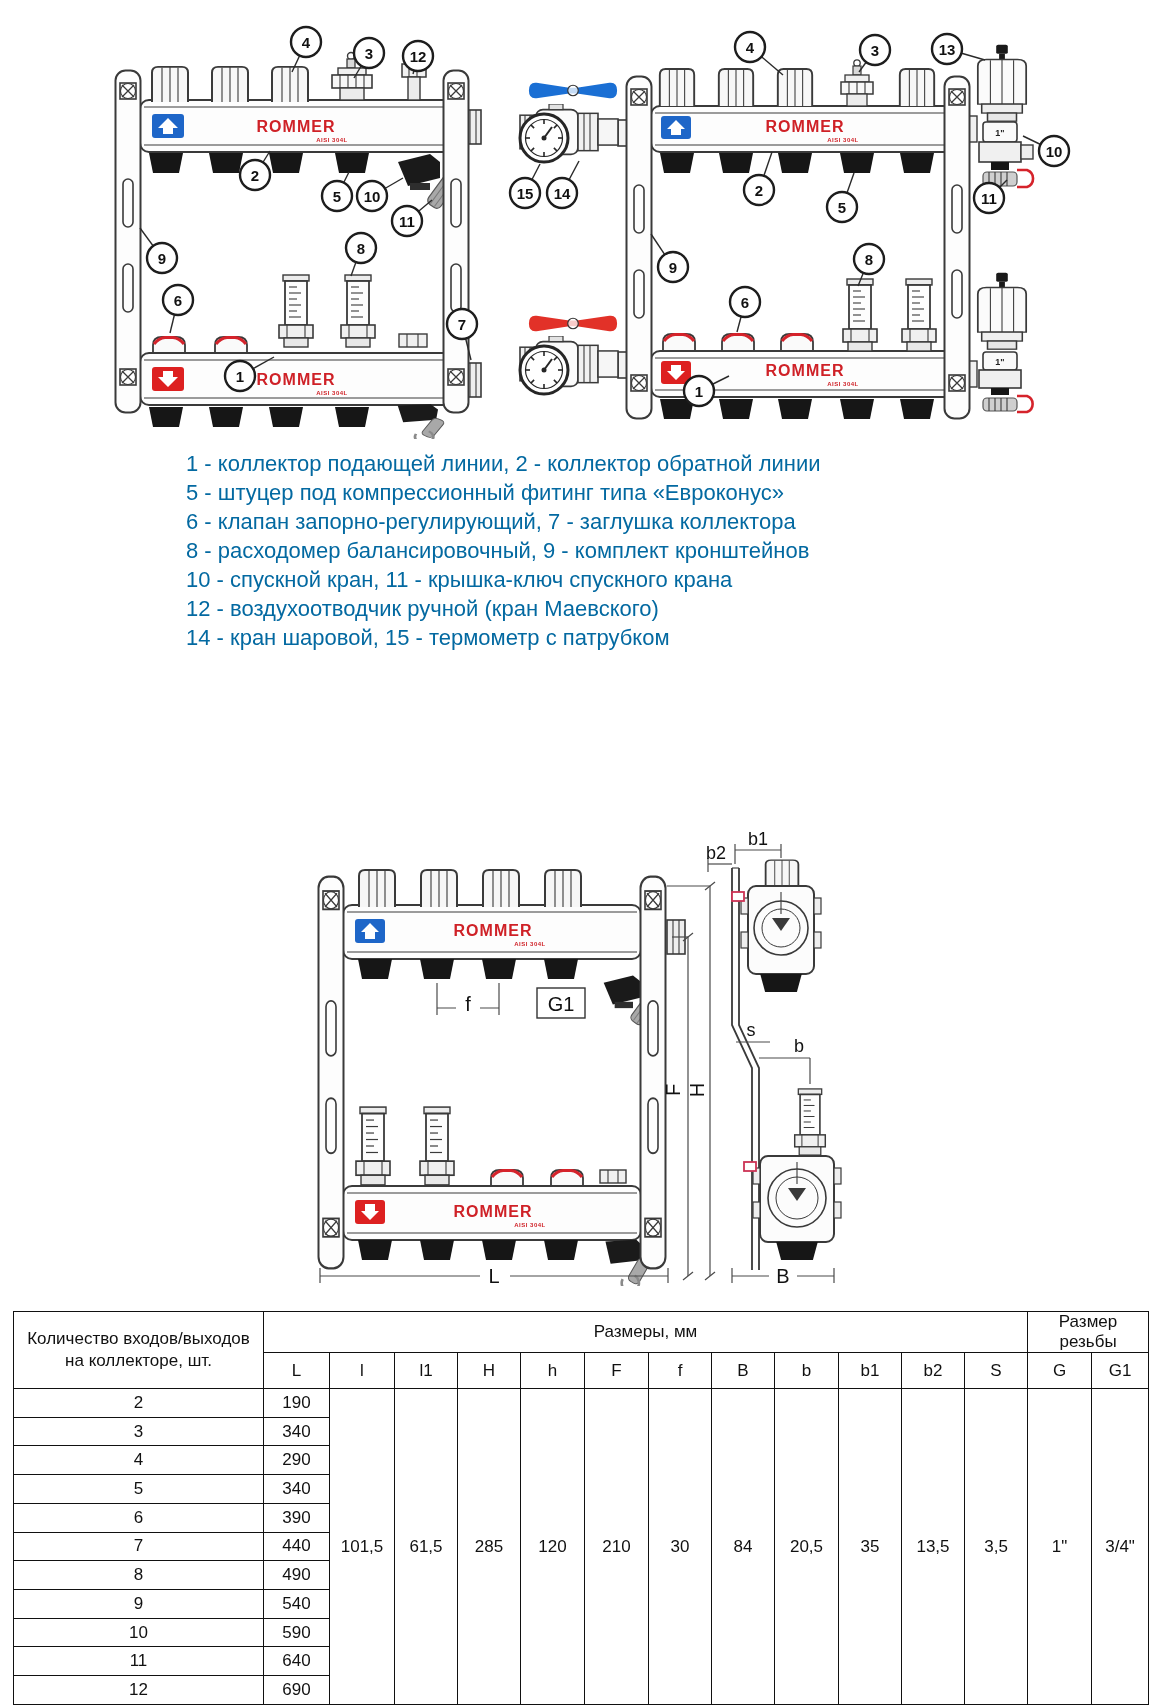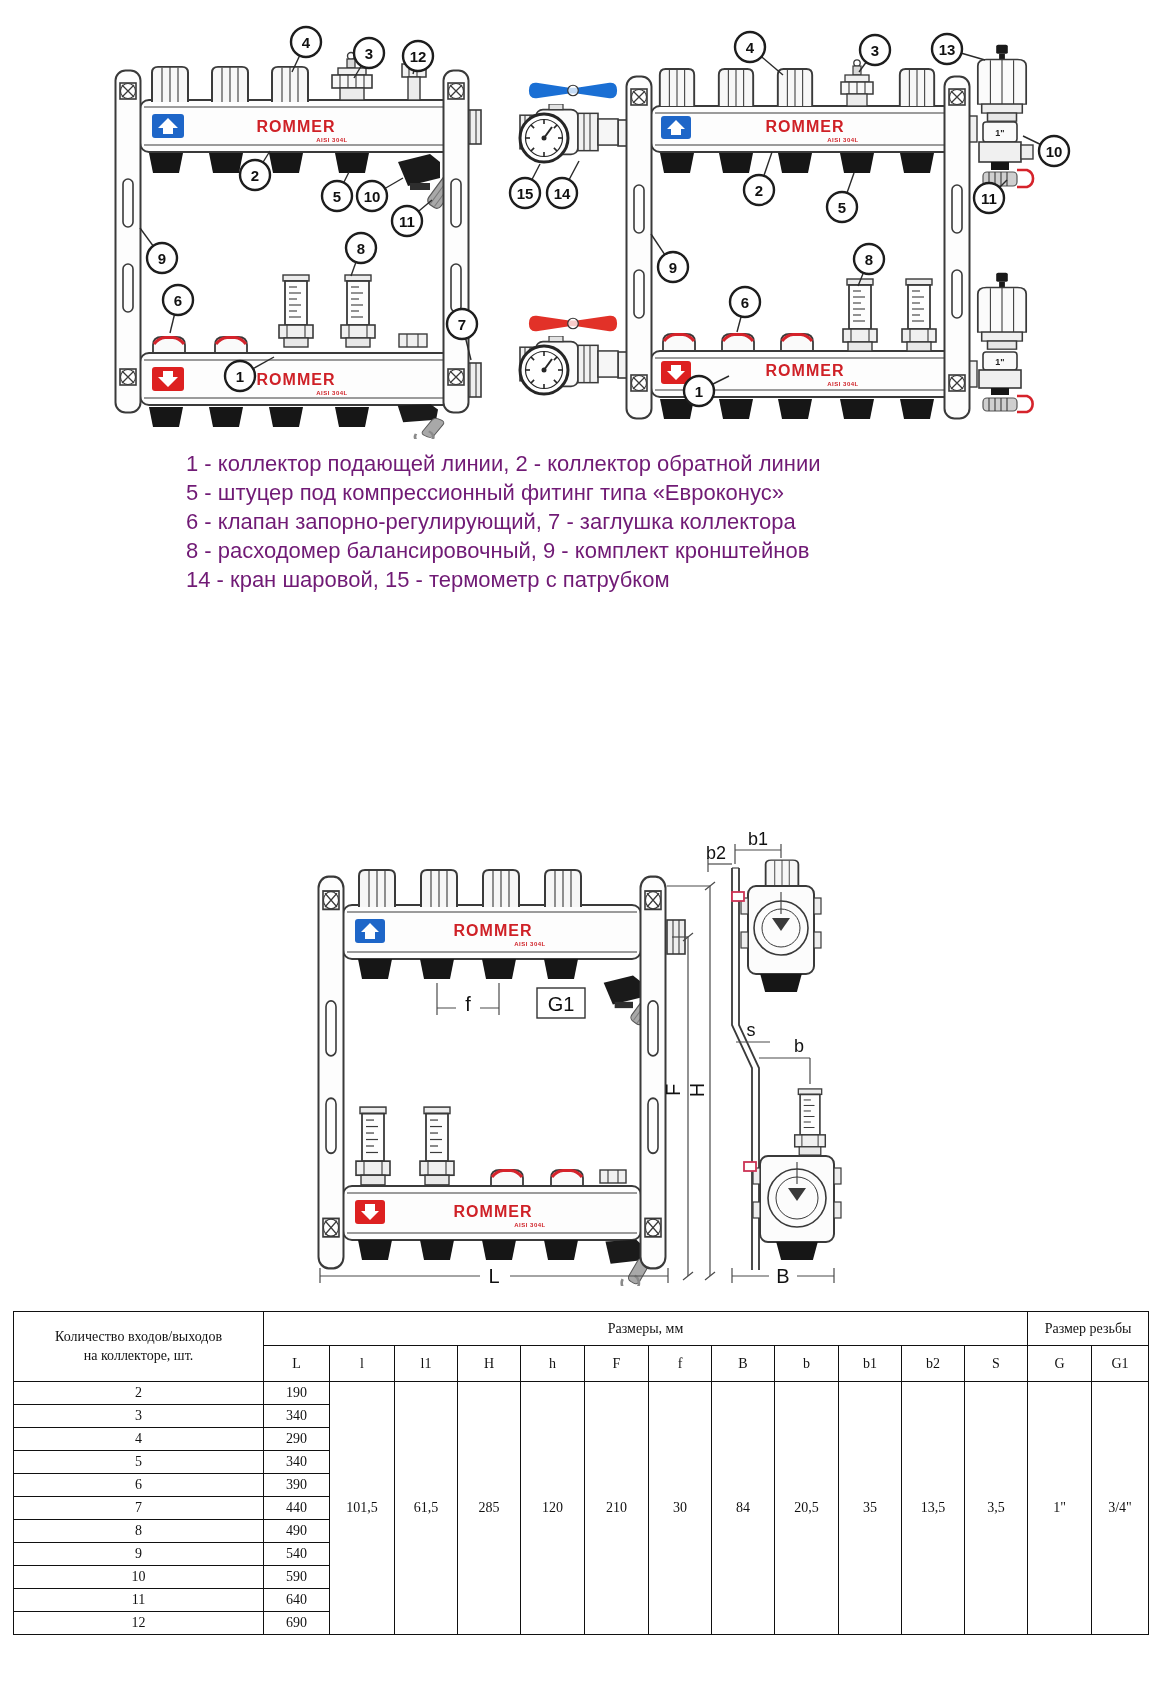--- a/index.html
+++ b/index.html
@@ -12,25 +12,25 @@
   .dim{stroke:#4a4a4a;stroke-width:1.2;fill:none;}
   .callout-circle{fill:#fff;stroke:#1d1d1d;stroke-width:2.4;}
   .callout-text{font:700 15px "Liberation Sans",sans-serif;text-anchor:middle;fill:#111;}
   .callout-line{stroke:#2a2a2a;stroke-width:1.4;}
   .logo{font:800 16px "Liberation Sans",sans-serif;fill:#cf2127;letter-spacing:1px;text-anchor:middle;}
   .logosub{font:700 6px "Liberation Sans",sans-serif;fill:#cf2127;letter-spacing:.5px;text-anchor:middle;}
   .dimlabel{font:400 20px "Liberation Sans",sans-serif;fill:#111;text-anchor:middle;}
   .dimlabel-sm{font:400 18px "Liberation Sans",sans-serif;fill:#111;text-anchor:middle;}
   .portlabel{font:700 9px "Liberation Sans",sans-serif;fill:#222;text-anchor:middle;}
   
-  .legend{position:absolute;left:186px;top:449px;font-size:22px;line-height:29px;color:#701a75;}
+  .legend{position:absolute;left:186px;top:449px;font-size:22px;line-height:29px;color:#0369a1;}
   
-  .spec-table{position:absolute;left:13px;top:1311px;width:1135px;height:324px;
+  .spec-table{position:absolute;left:13px;top:1311px;width:1135px;height:394px;
       border-collapse:collapse;table-layout:fixed;background:#fff;
-      font-size:14px;color:#111;text-align:center;font-family:Liberation Serif, serif;}
+      font-size:17px;color:#111;text-align:center;}
   .spec-table th,.spec-table td{border:1px solid #111;font-weight:400;padding:0;vertical-align:middle;}
   .spec-table thead tr.h1{height:34px;}
   .spec-table thead tr.h2{height:36px;}
   .corner{white-space:pre-line;line-height:1.3;}
 </style>
 </head>
 <body>
 
 <div class="page">
 
@@ -448,20 +448,22 @@
         <circle cx="244" cy="371" r="15" class="callout-circle"></circle>
         <text x="244" y="376.5" class="callout-text">1</text>
       </g>
     </svg>
 
   <div class="legend">
     <div>1 - коллектор подающей линии, 2 - коллектор обратной линии</div>
     <div>5 - штуцер под компрессионный фитинг типа «Евроконус»</div>
     <div>6 - клапан запорно-регулирующий, 7 - заглушка коллектора</div>
     <div>8 - расходомер балансировочный, 9 - комплект кронштейнов</div>
+    <div>10 - спускной кран, 11 - крышка-ключ спускного крана</div>
+    <div>12 - воздухоотводчик ручной (кран Маевского)</div>
     <div>14 - кран шаровой, 15 - термометр с патрубком</div>
   </div>
 
   <svg id="svg-d3" style="left:280px;top:800px;" width="600" height="500" viewBox="0 0 600 500">
 
     <g>
       <rect x="63" y="105" width="298" height="54" rx="9" class="bar"></rect>
       <line x1="67" y1="112" x2="357" y2="112" class="thin"></line>
       <line x1="67" y1="152" x2="357" y2="152" class="thin"></line>
       <g>

